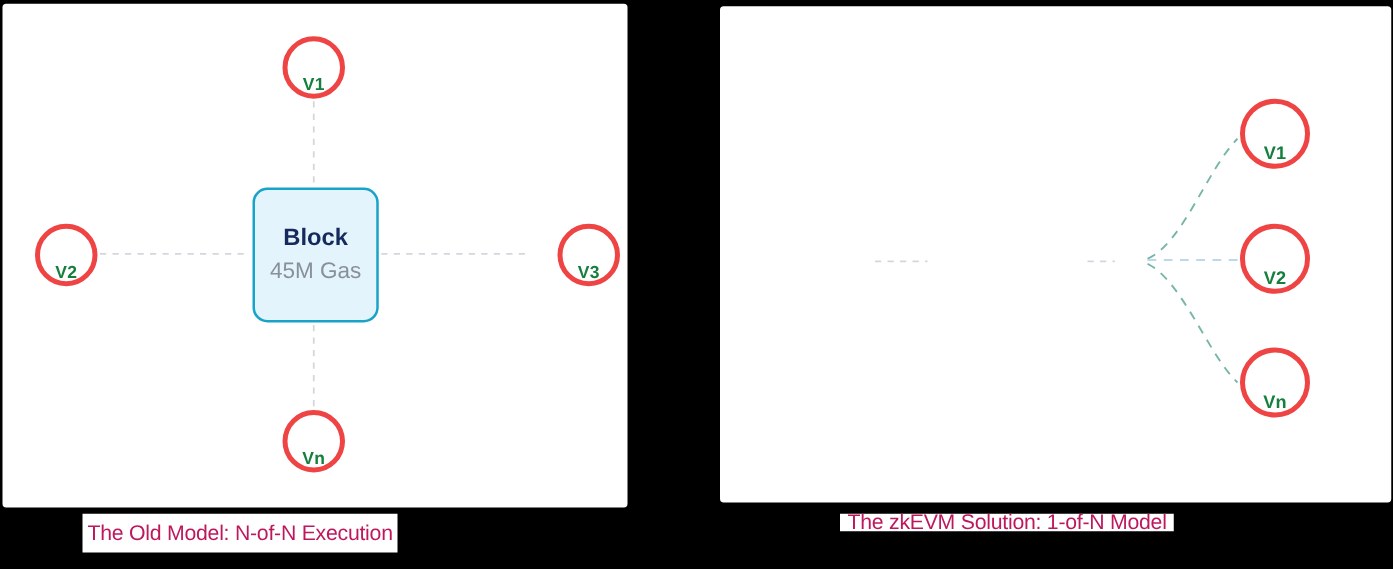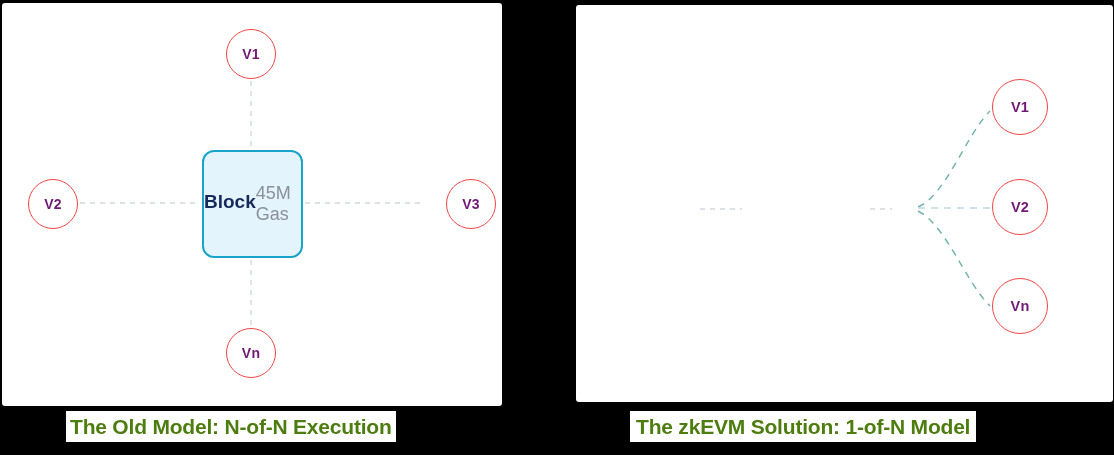--- a/index.html
+++ b/index.html
@@ -48,74 +48,74 @@
     overflow: visible;
   }
 
   
   .vnode {
     position: absolute;
     width: 50px;
     height: 50px;
     border-radius: 50%;
     background: #ffffff;
-    border: 1px solid #ef4444;
+    border: 4px solid #ef4444;
     box-sizing: border-box;
     display: flex;
-    align-items: center;
+    align-items: flex-end;
     justify-content: center;
-    color: #701a75;
+    color: #15803d;
     font-weight: bold;
     font-size: 14px;
     letter-spacing: 0.2px;
   }
   .vnode.big { width: 56px; height: 56px; font-size: 14.5px; }
 
   
   #block-node {
     position: absolute;
     left: 200px;
     top: 147px;
     width: 101px;
     height: 108px;
     background: #e3f4fc;
     border: 2px solid #1aa3c8;
     border-radius: 12px;
     box-sizing: border-box;
     display: flex;
-    flex-direction: row;
+    flex-direction: column;
     align-items: center;
     justify-content: center;
   }
   #block-node .title {
     color: #16295c;
     font-weight: bold;
     font-size: 19px;
     line-height: 1.1;
     margin-bottom: 4px;
   }
   #block-node .sub {
     color: #8a9099;
     font-size: 18px;
   }
 
   
   .caption {
     position: absolute;
     background: #ffffff;
-    color: #4d7c0f;
-    font-weight: bold;
-    font-size: 21px;
+    color: #be185d;
+    font-weight: normal;
+    font-size: 17px;
     letter-spacing: -0.2px;
     display: flex;
     align-items: center;
     white-space: nowrap;
   }
   #caption-left  { left: 66px;  top: 411px; height: 31px; padding: 0 4px; }
-  #caption-right { left: 630px; top: 411px; height: 31px; padding: 0 6px; }
+  #caption-right { left: 672px; top: 411px; height: 14px; padding: 0 6px; }
 </style>
 </head>
 <body>
 
 <div class="stage">
 
   <div class="panel" id="panel-left">
     <div class="diagram">
 
       <svg class="edges" viewBox="0 0 500 403">

